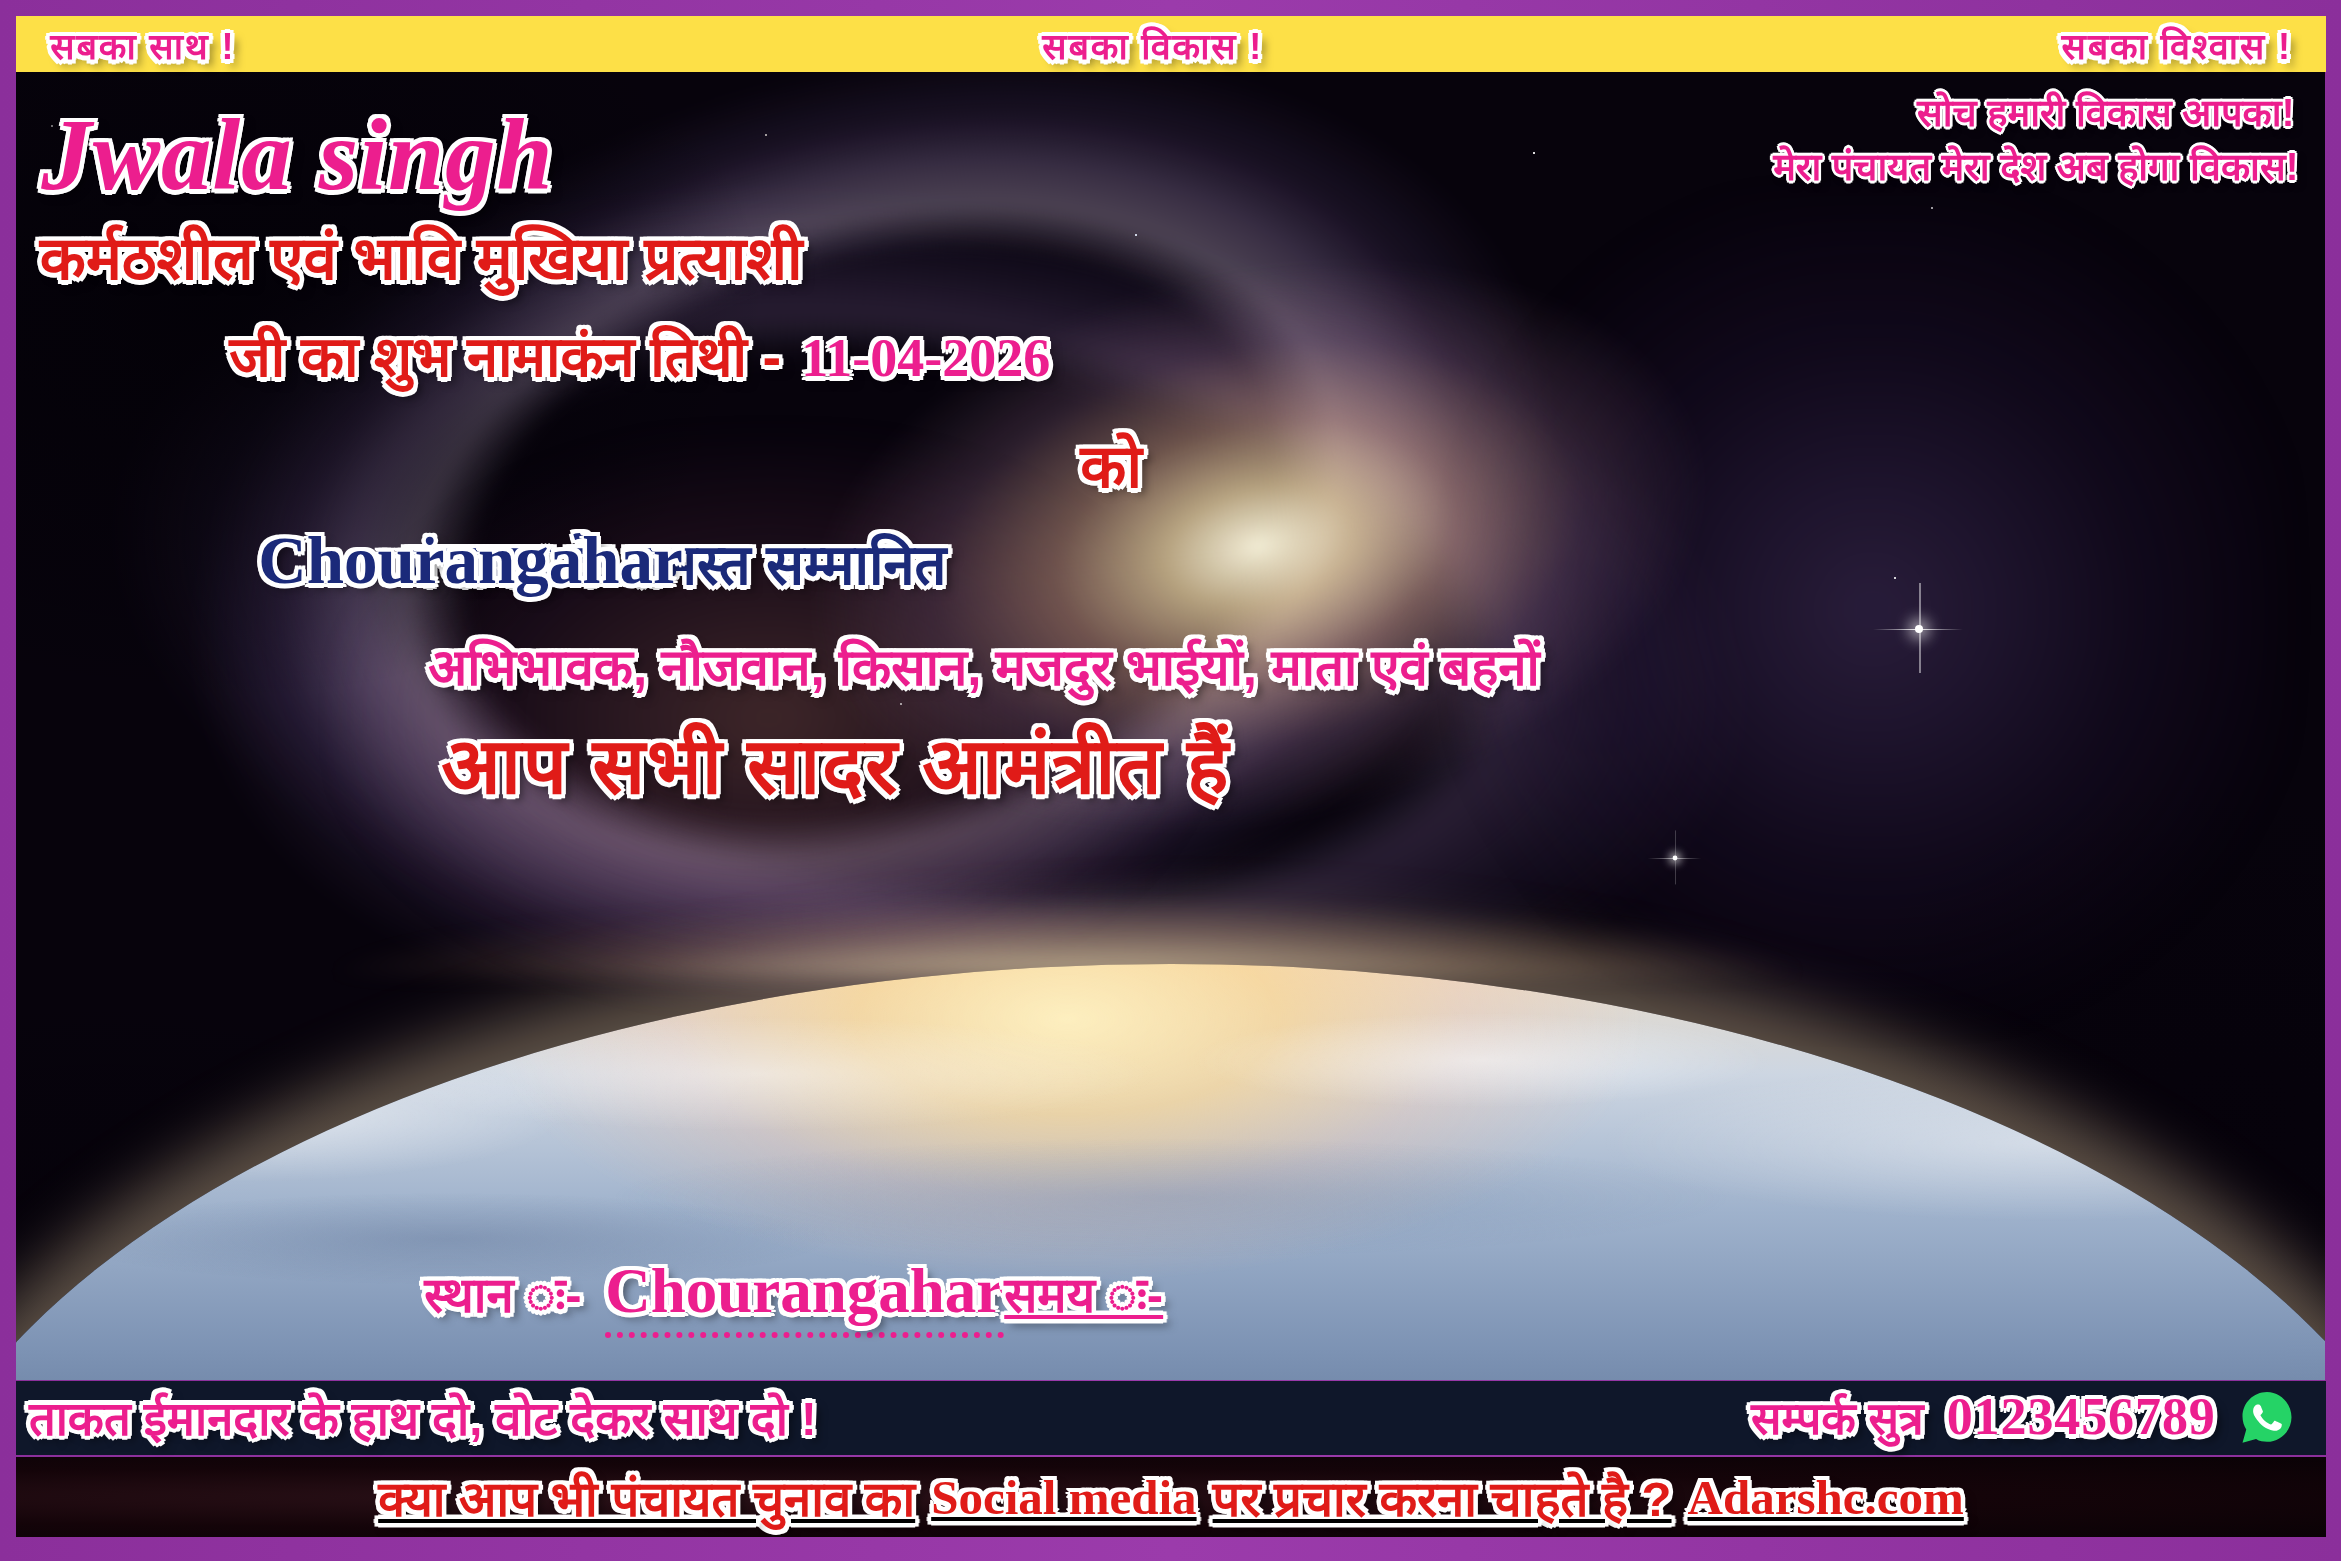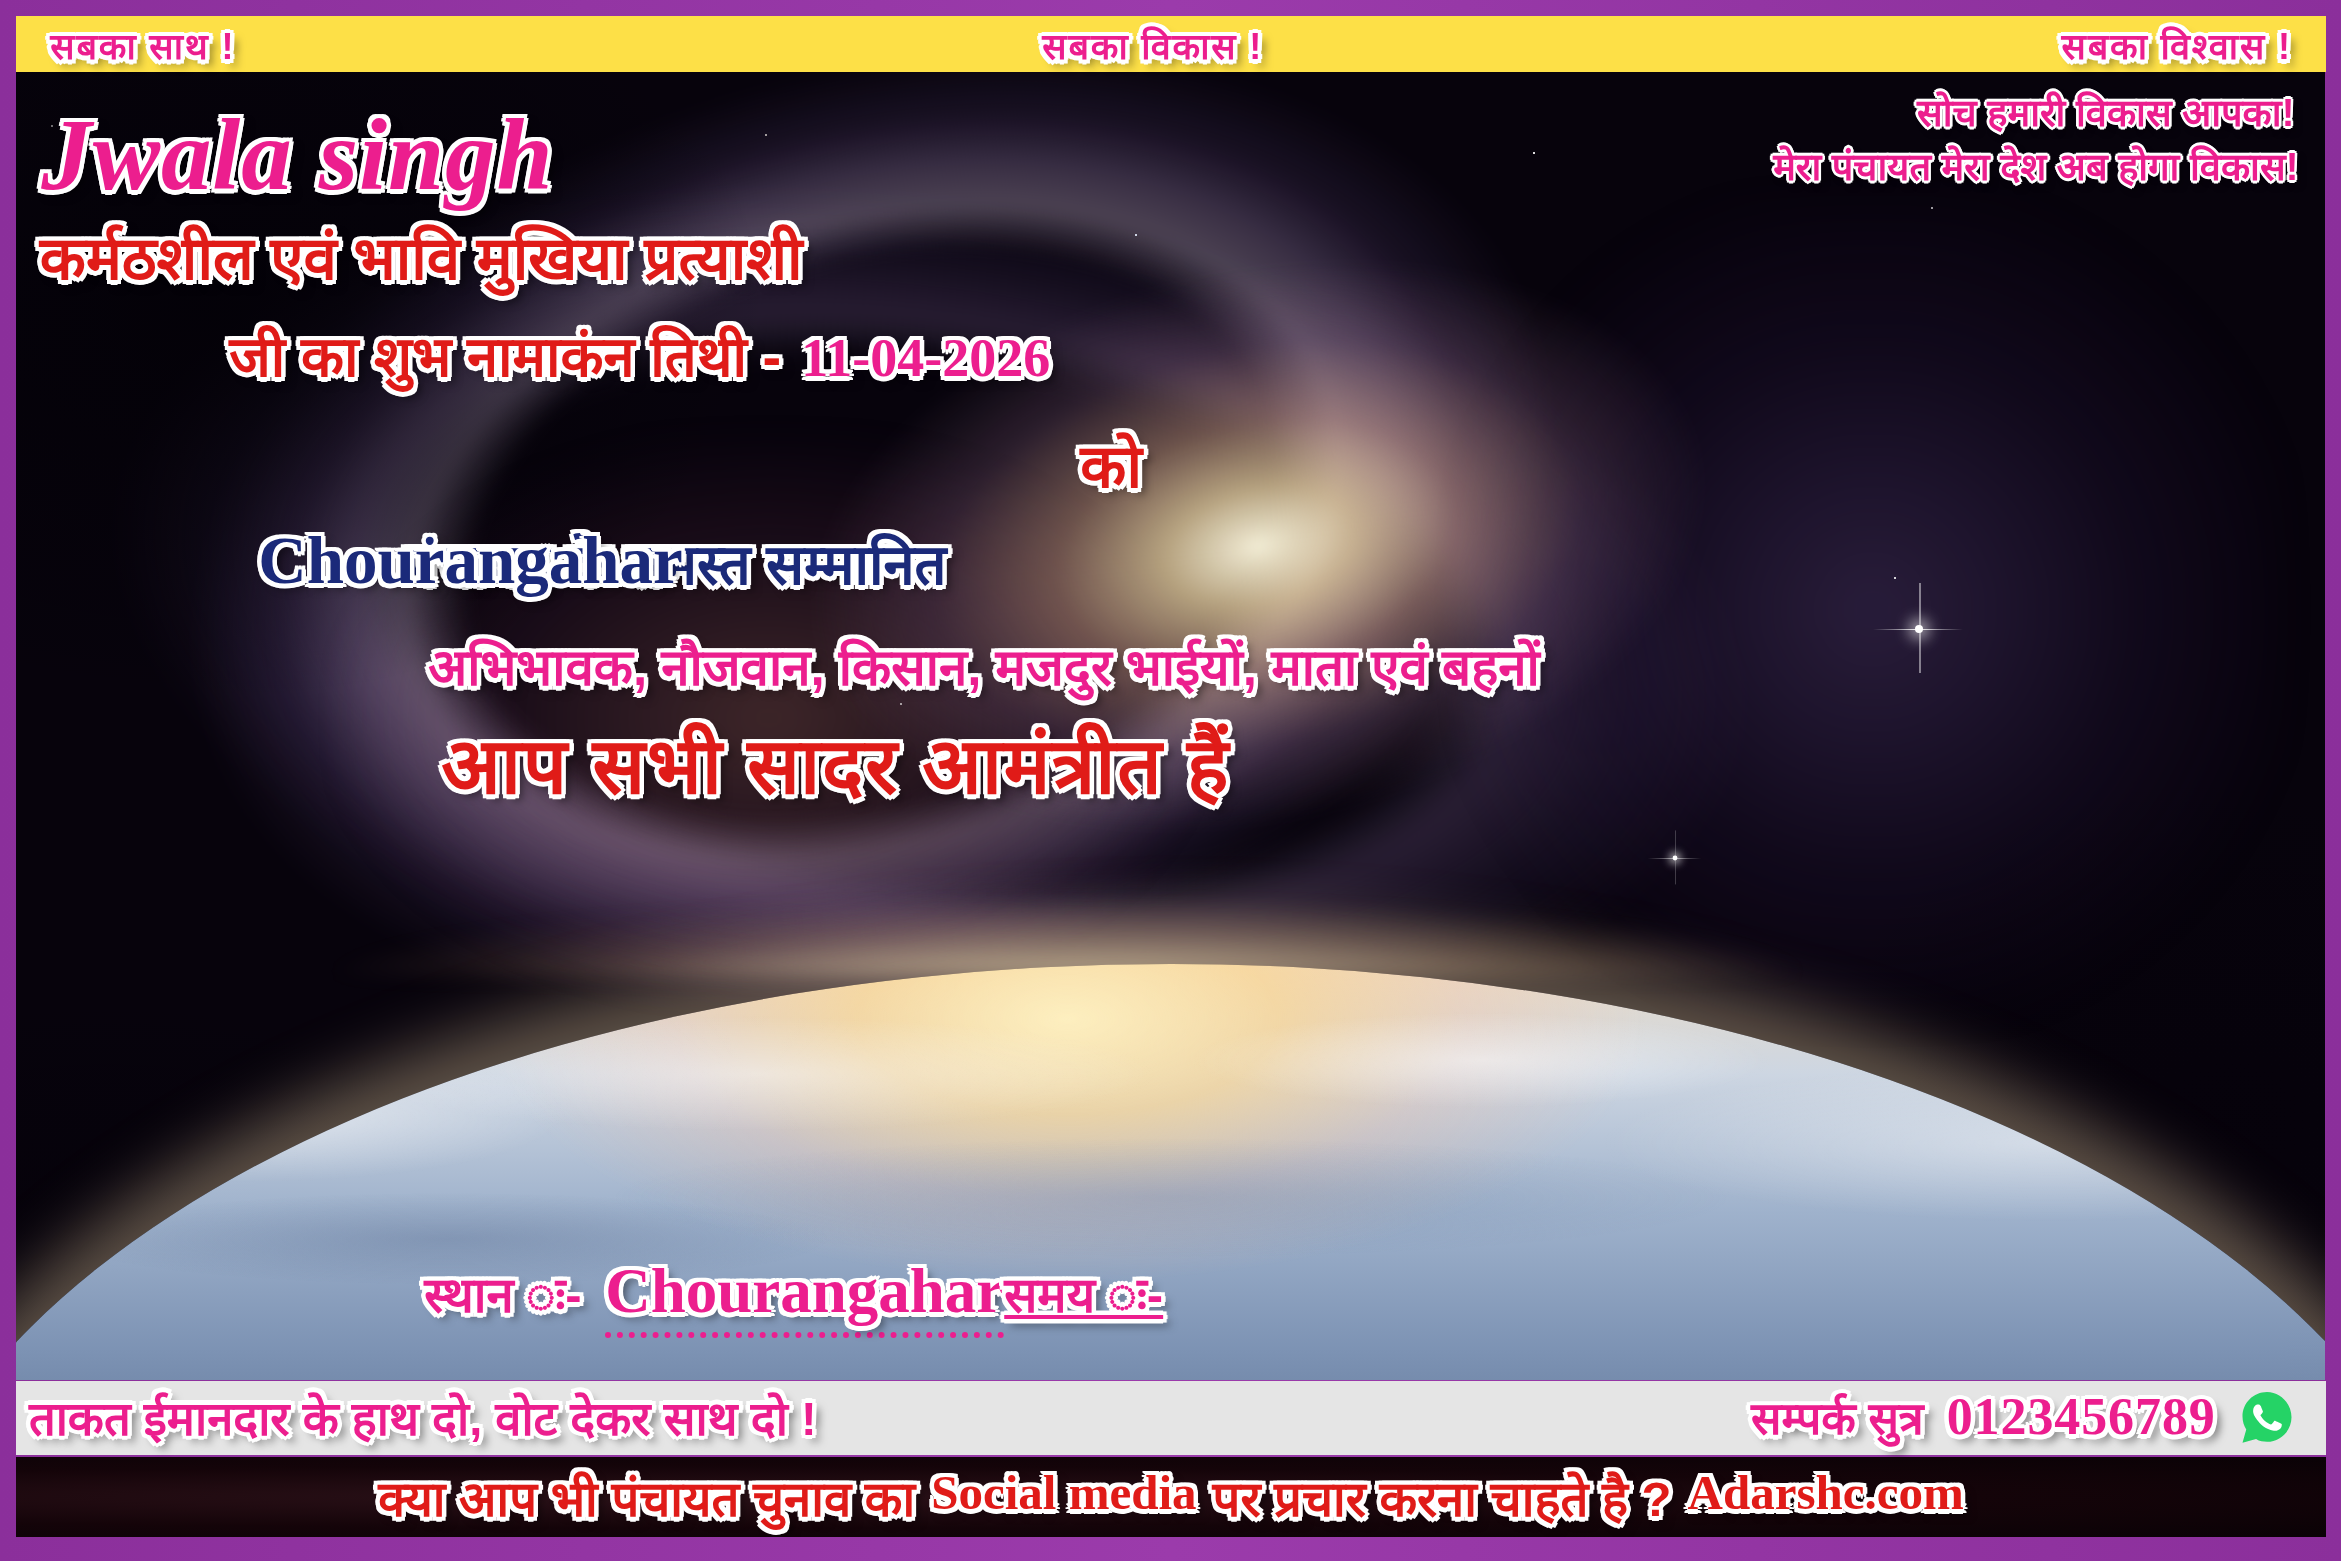--- a/index.html
+++ b/index.html
@@ -43,21 +43,21 @@
   .band-top .s1 { left: 34px; top: 50%; transform: translateY(-46%); }
   .band-top .s2 { left: 1026px; top: 50%; transform: translateY(-46%); }
   .band-top .s3 { right: 34px; top: 50%; transform: translateY(-46%); }
 
   
   .band-bottom {
     position: absolute;
     left: 16.3px; right: 16.3px;
     top: 1381px;
     height: 74px;
-    background: #e5e5e5;
+    background: #0f172a;
     z-index: 3;
   }
   .band-bottom .left-slogan {
     position: absolute;
     left: 12.6px;
     top: 50%;
     transform: translateY(-52%);
     white-space: nowrap;
   }
   .band-bottom .contact-group {
@@ -80,22 +80,23 @@
     background: radial-gradient(ellipse at 30% 50%, #2b1118 0%, #140409 55%, #0a0206 100%);
     z-index: 3;
     display: flex;
     align-items: center;
     justify-content: center;
     overflow: hidden;
   }
   .band-promo .promo-line {
     white-space: nowrap;
     display: flex;
-    align-items: flex-start;
+    align-items: center;
     gap: 16px;
+    text-decoration: underline;
   }
 
   
   .space {
     position: absolute;
     left: 16.3px;
     top: 72px;
     width: 2309px;
     height: 1308px;
     z-index: 2;

